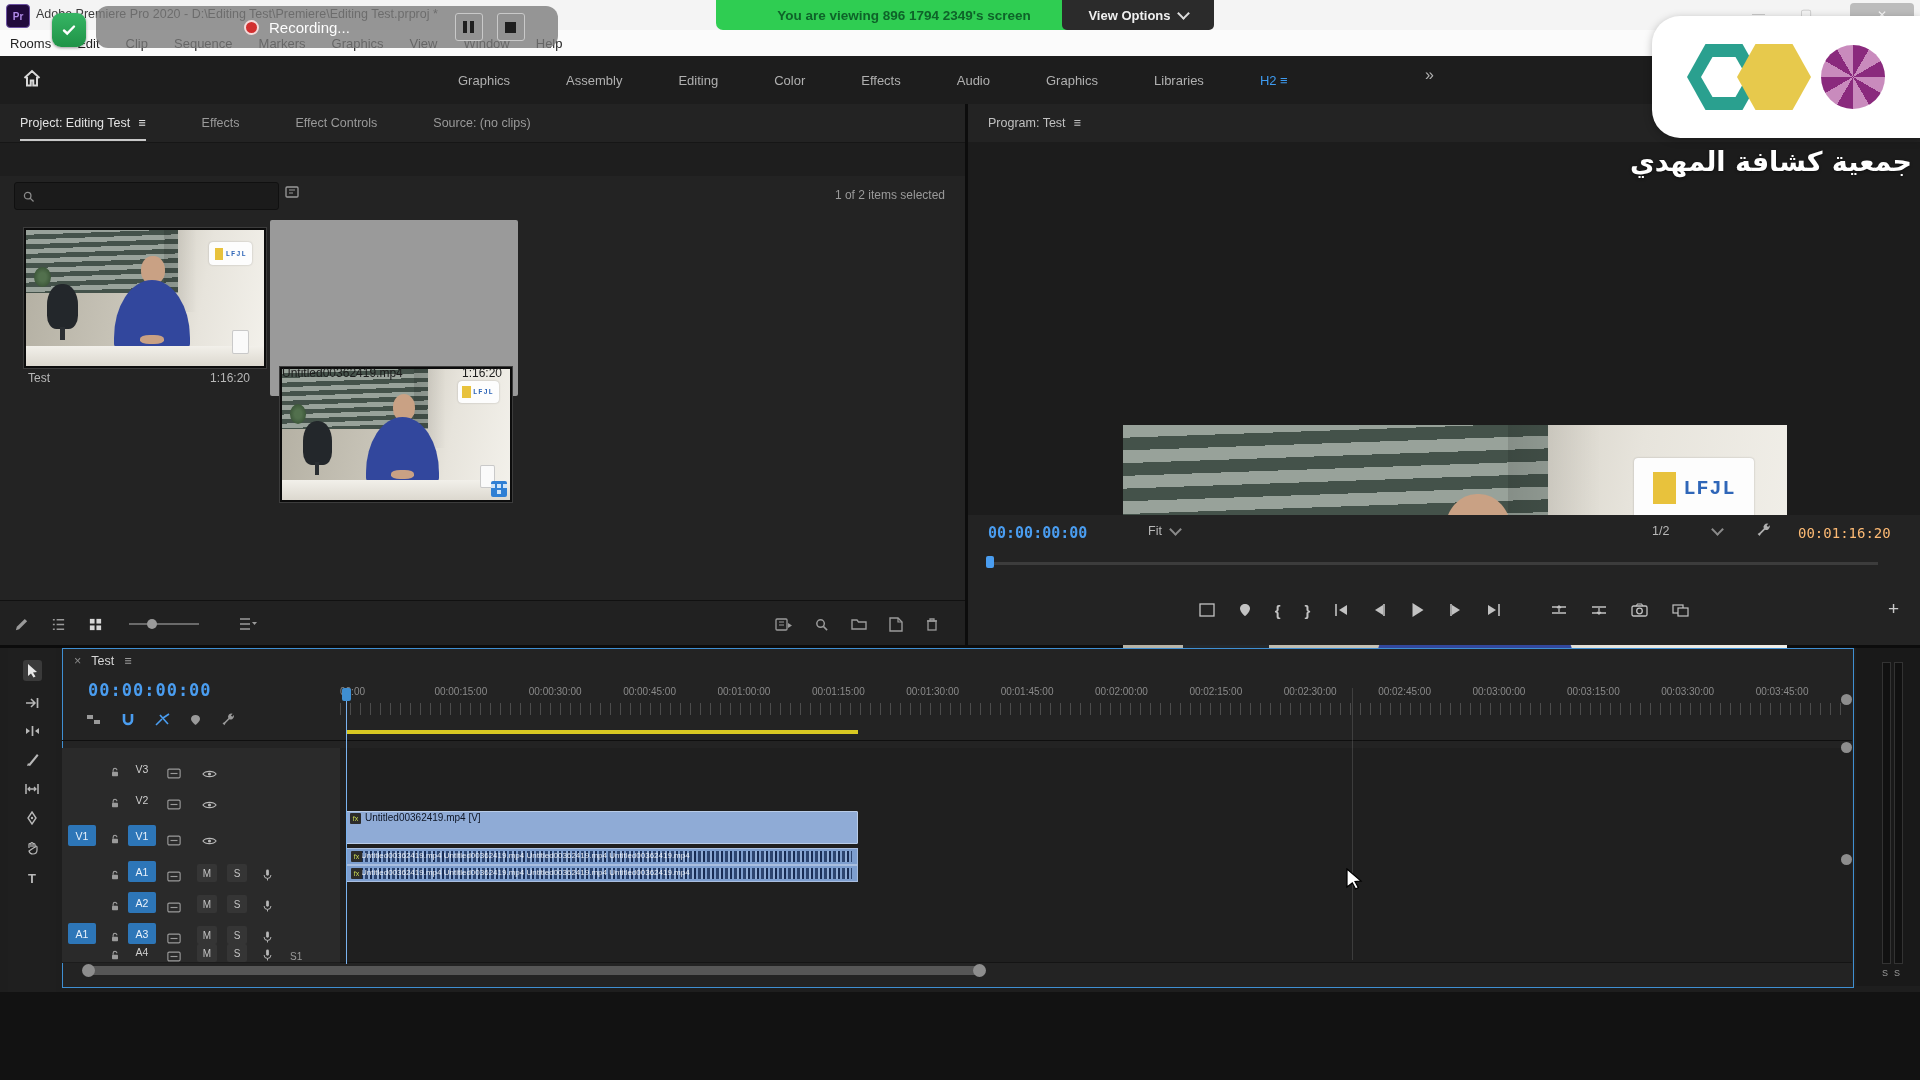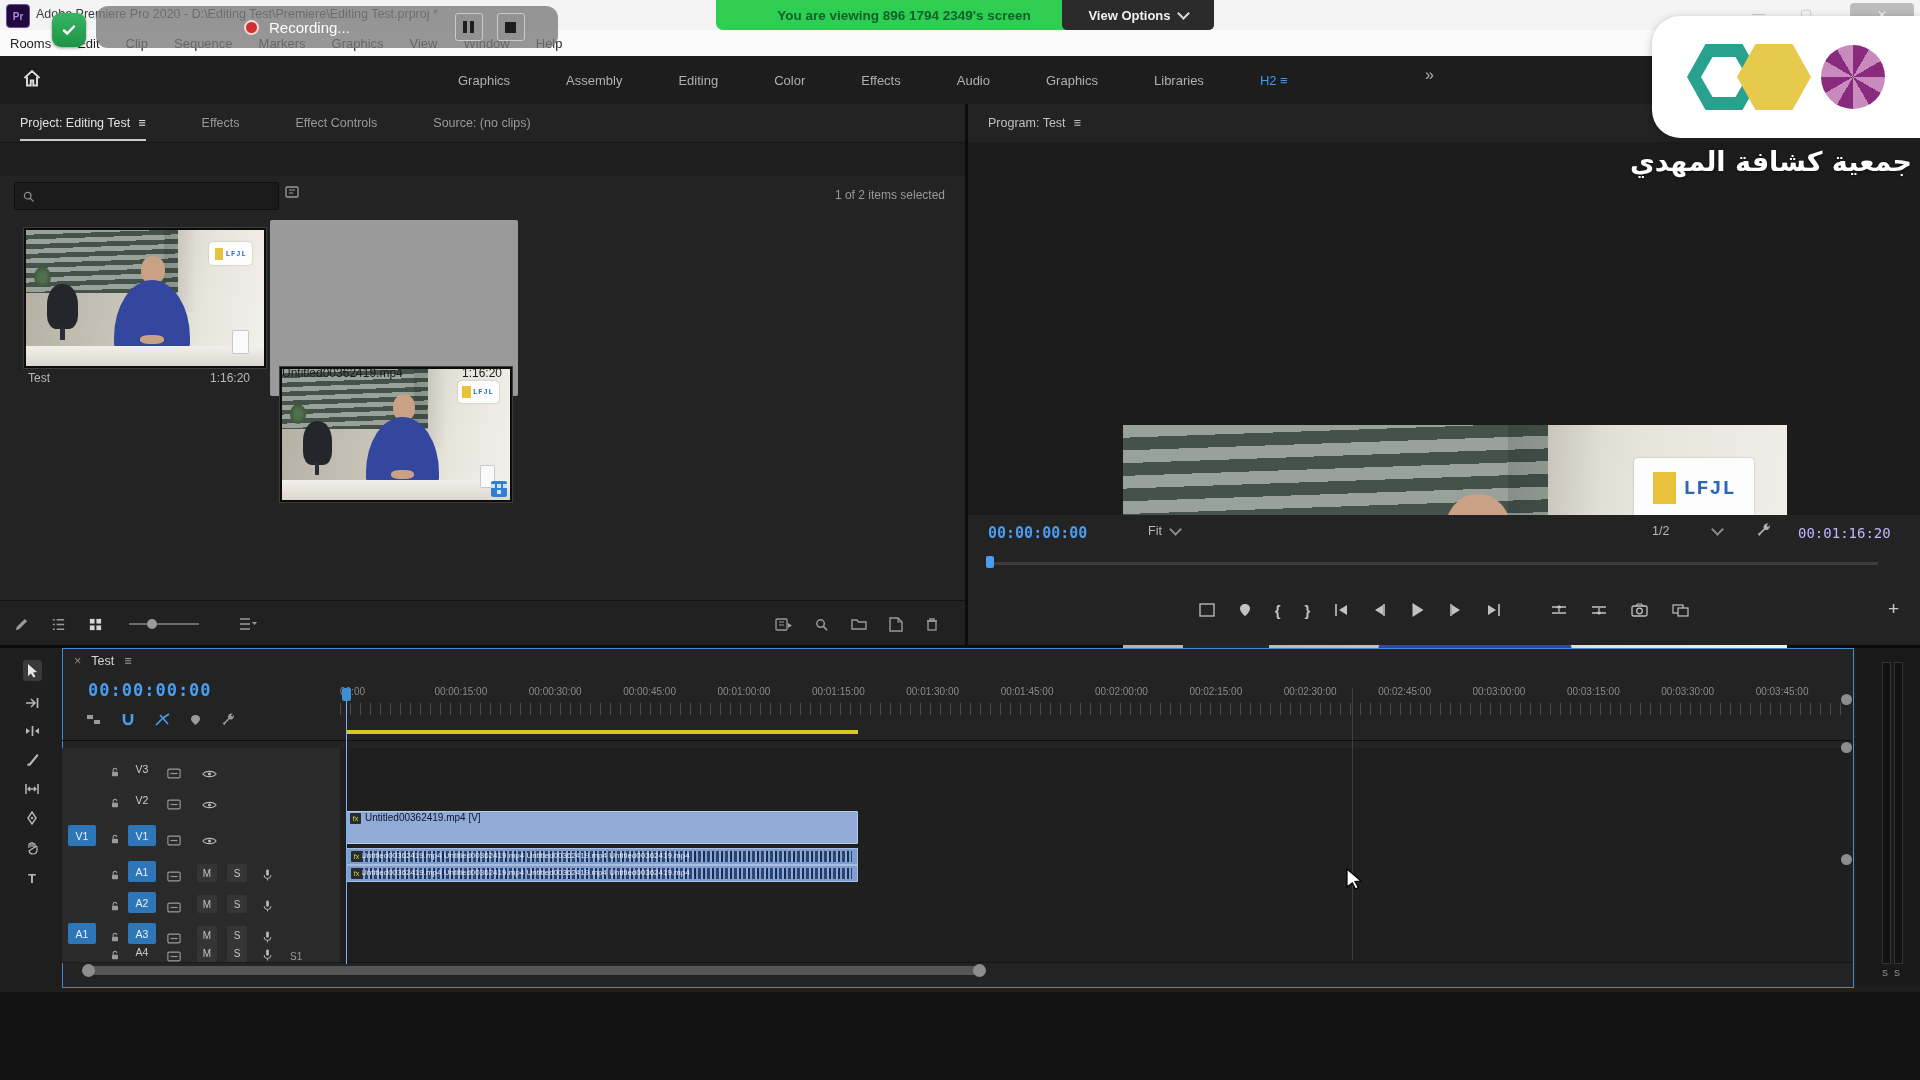--- a/index.html
+++ b/index.html
@@ -94,21 +94,21 @@
   .vs-hands{position:absolute;left:48%;top:77%;width:10%;height:7%;background:#c9a184;border-radius:40%;}
   .vs-desk{position:absolute;left:0;bottom:0;width:100%;height:15%;background:linear-gradient(#f2f0ea,#dcd8cf);}
   .vs-cup{position:absolute;right:6.5%;bottom:9%;width:6%;height:16%;background:#fafafa;border:1px solid #c9c9c9;border-radius:10%/14%;}
 
   
   .prog-tabs{left:968px;top:104px;width:952px;height:38px;background:#232323;border-bottom:1px solid #161616;
              display:flex;align-items:center;gap:8px;padding-left:20px;font-size:12.5px;color:#c0c0c0;}
   .prog-view{left:968px;top:142px;width:952px;height:373px;background:#1c1c1c;}
   .prog-tc-row{left:968px;top:515px;width:952px;height:36px;background:#232323;}
   .tc-blue{color:#4a9df0;font-size:15px;font-weight:bold;font-family:"DejaVu Sans Mono",monospace;}
-  .tc-gray{color:#c4b5fd;font-size:14px;font-family:"DejaVu Sans Mono",monospace;}
+  .tc-gray{color:#fdba74;font-size:14px;font-family:"DejaVu Sans Mono",monospace;}
   .fit-dd{display:flex;align-items:center;gap:9px;color:#b8b8b8;font-size:12.5px;}
   .prog-scrub{left:968px;top:551px;width:952px;height:24px;background:#232323;border-bottom:1px solid #191919;}
   .scrub-rail{left:988px;top:562px;width:890px;height:3px;background:#3c3c3c;}
   .scrub-head{left:986px;top:556px;width:8px;height:12px;background:#4a9df0;border-radius:2px;}
   .prog-transport{left:968px;top:575px;width:952px;height:70px;background:#232323;display:flex;align-items:center;
                   justify-content:center;gap:24px;color:#c8c8c8;}
   .tr-ic{color:#c2c2c2;}
   .brace{font-size:15px;color:#c2c2c2;font-weight:bold;}
 
   

